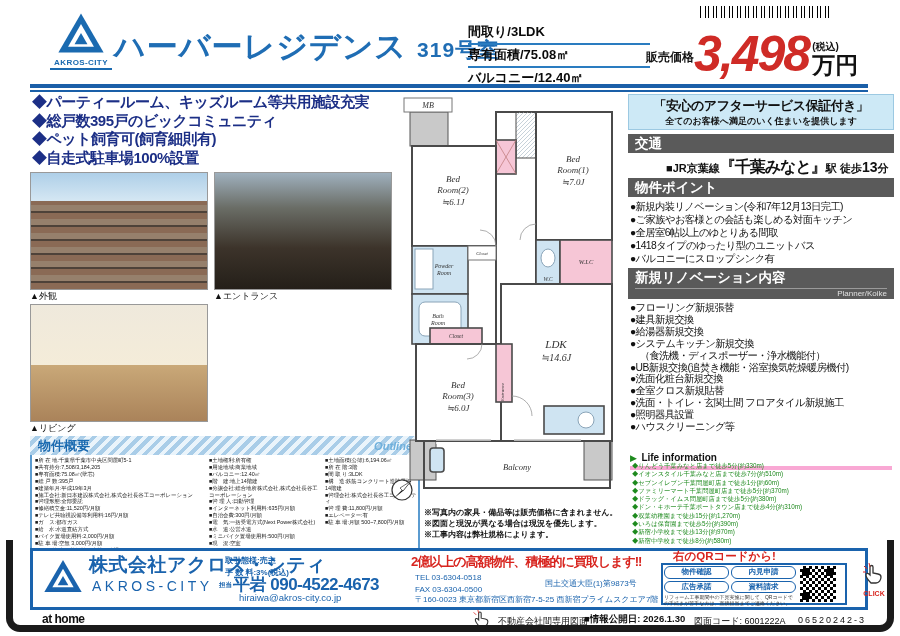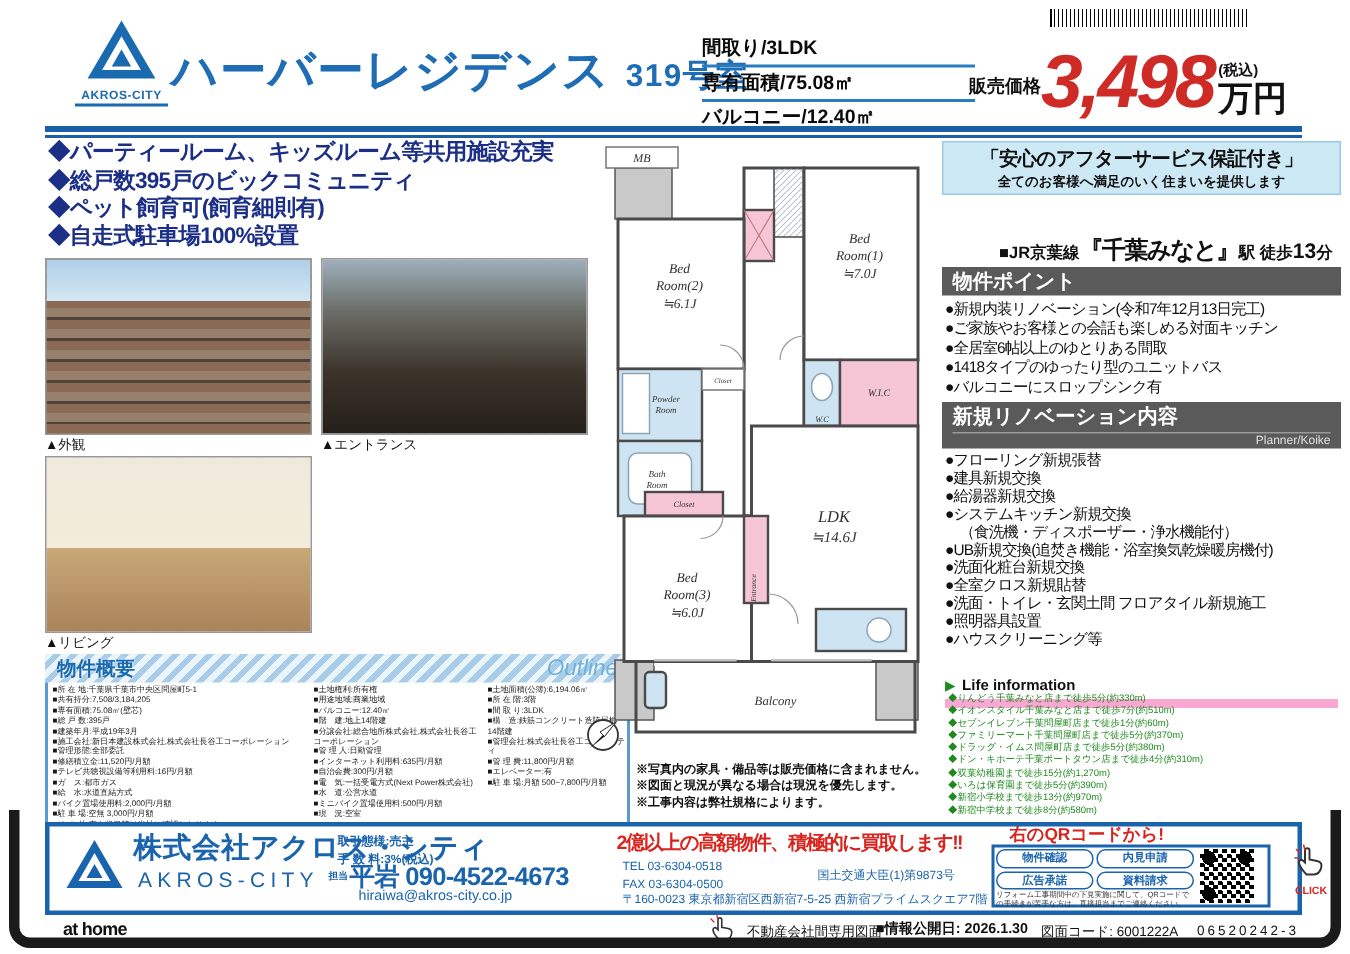--- a/index.html
+++ b/index.html
@@ -37,21 +37,21 @@
   .p-ent{background:linear-gradient(180deg,#9fb0bd 0%,#6a6d66 30%,#3c332a 65%,#241f19 100%),
     repeating-linear-gradient(90deg,rgba(255,255,255,.12) 0 3px,rgba(0,0,0,.15) 3px 10px);}
   .p-liv{background:linear-gradient(180deg,#efe9dc 0%,#f4ecd9 52%,#c9a878 52%,#aa835a 100%),
     repeating-linear-gradient(90deg,rgba(120,80,40,.15) 0 2px,rgba(0,0,0,0) 2px 18px);}
   .p-kit{background:linear-gradient(180deg,#f0f2f4 0%,#e2e7ea 45%,#d8c9b2 45%,#c9b8a0 62%,#9aa0a6 62%,#8a9096 100%);}
   
   .outline{left:30px;top:436px;width:390px;}
   .outline-bar{height:19px;display:flex;justify-content:space-between;align-items:center;padding:0 8px;box-sizing:border-box;
     background:repeating-linear-gradient(135deg,#eaf4fb 0 4px,#a9cde8 4px 8px);}
   .outline-title{font-size:13px;font-weight:bold;color:#1a6ab0;text-shadow:0 0 2px #fff;}
-  .outline-en{font-size:15px;color:#6fb0dc;font-weight:normal;font-style:italic;}
+  .outline-en{font-size:11px;color:#6fb0dc;font-weight:bold;font-style:italic;}
   .outline-body{border:2px solid #5b9bd0;border-top:none;height:113px;box-sizing:border-box;padding:2px 3px;
     display:grid;grid-template-columns:170px 112px 92px;column-gap:4px;
     font-size:5.4px;line-height:1.28;color:#1a1a1a;overflow:hidden;}
   .outline-body div{margin:0;}
   
   .fp{left:396px;top:96px;}
   .fp .room{fill:#fff;stroke:#4a4a4a;stroke-width:2;}
   .fp .thin{fill:#fff;stroke:#777;stroke-width:1;}
   .fp .pink{fill:#f6c6d6;stroke:#4a4a4a;stroke-width:1.6;}
   .fp .blue{fill:#cfe4f2;stroke:#4a4a4a;stroke-width:1.6;}
@@ -70,21 +70,21 @@
     padding:1px 0 0 7px;box-sizing:border-box;}
   .traffic{left:630px;top:157px;display:flex;align-items:baseline;font-weight:bold;white-space:nowrap;margin-left:36px;}
   .tr-a{font-size:11px;}.tr-st{font-size:16px;letter-spacing:-1px;}.tr-b{font-size:11px;}.tr-min{font-size:14px;}
   .points{left:630px;top:200px;width:268px;}
   .point{font-size:10.3px;line-height:13px;white-space:nowrap;letter-spacing:-.6px;}
   .renobar{left:628px;top:268px;width:266px;height:31px;background:#5a5a5a;color:#fff;box-sizing:border-box;padding:1px 7px 0;}
   .renobar .t{font-size:13.5px;font-weight:bold;}
   .renobar .p{border-top:1px solid #9a9a9a;margin-top:1px;text-align:right;font-size:8px;color:#e0e0e0;}
   .reno{left:630px;top:302px;width:268px;}
   .reno-item{font-size:10.3px;line-height:11.9px;white-space:nowrap;letter-spacing:-.6px;}
-  .life-h{left:630px;top:447px;width:262px;border-bottom:6px solid #f9a8d4;padding-bottom:1px;}
+  .life-h{left:630px;top:447px;width:262px;border-bottom:4px solid #f9a8d4;padding-bottom:1px;}
   .life-h .arrow{color:#1e8a1e;font-size:9px;}
   .life-h .txt{font-size:10px;font-weight:bold;}
   .life{left:632px;top:462px;width:262px;}
   .life-item{font-size:6.3px;line-height:1.32;color:#1e8a1e;white-space:nowrap;}
   
   .fbox{left:30px;top:548px;width:838px;height:62px;border:3px solid #1a63ad;box-sizing:border-box;background:#fff;}
   .f-company{left:56px;top:1px;font-size:19px;font-weight:bold;color:#1a63ad;letter-spacing:.5px;white-space:nowrap;}
   .f-company-en{left:59px;top:27px;font-size:14px;color:#1a63ad;letter-spacing:3.5px;}
   .f-deal{left:192px;top:4px;font-size:8px;font-weight:bold;color:#1a63ad;line-height:1.55;white-space:nowrap;}
   .f-contact{left:186px;top:22px;display:flex;align-items:center;}
@@ -313,20 +313,21 @@
 
   <div>※写真内の家具・備品等は販売価格に含まれません。</div>
       <div>※図面と現況が異なる場合は現況を優先します。</div>
       <div>※工事内容は弊社規格によります。</div>
     </div>
 
   <div class="abs guarantee">
     <div class="g-title">「安心のアフターサービス保証付き」</div>
     <div class="g-sub">全てのお客様へ満足のいく住まいを提供します</div>
   </div>
+  <div class="abs secbar" style="top:134px;">交通</div>
   <div class="abs traffic">
     <span class="tr-a">■JR京葉線</span>
     <span class="tr-st">『千葉みなと』</span>
     <span class="tr-b">駅 徒歩</span>
     <span class="tr-min">13</span>
     <span class="tr-b">分</span>
   </div>
   <div class="abs secbar" style="top:178px;">物件ポイント</div>
   <div class="abs points">
 

